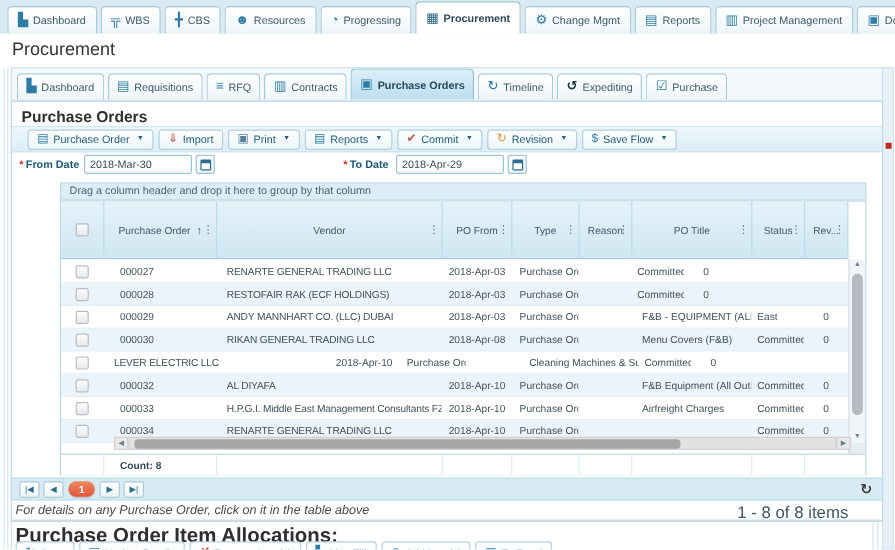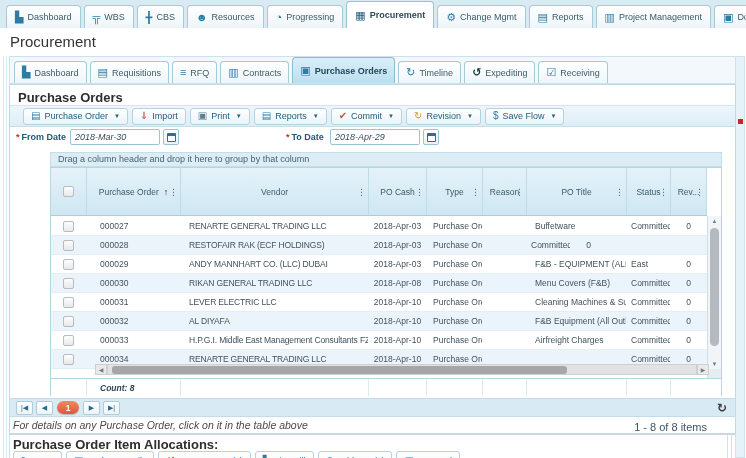--- a/index.html
+++ b/index.html
@@ -57,21 +57,21 @@
         font-size:9px;color:#1f5d7d;white-space:nowrap;}
   .bicon{font-size:10px;line-height:1;color:#2e7ba3;}
   .caret{font-size:6px;color:#28607a;margin-left:2px;}
 
   .redmark{position:absolute;left:738px;top:119px;width:5px;height:5px;background:#c22a1c;}
 
   
   .flabel{position:absolute;top:132px;font-size:9px;font-weight:bold;color:#1c5a78;white-space:nowrap;}
   .req{color:#cc2a1e;margin-right:2px;}
   .finput{position:absolute;top:129px;width:90px;height:16px;border:1px solid #9cc3d6;border-radius:2px;
-          font-family:"Liberation Sans","DejaVu Sans",sans-serif;font-size:9px;color:#3c4a52;padding:0 4px;background:#fff;font-style:italic;}
+          font-family:"Liberation Sans","DejaVu Sans",sans-serif;font-size:9px;color:#3c4a52;padding:0 4px;background:#fff;}
   .calbtn{position:absolute;top:129px;width:16px;height:16px;border:1px solid #9cc3d6;border-radius:2px;
           background:linear-gradient(#fdfefe,#e9f3f8);display:flex;align-items:center;justify-content:center;}
   .cal{width:9px;height:9px;border:1px solid #2e6e91;border-top:3px solid #2e6e91;border-radius:1px;background:#fff;}
 
   
   .groupbar{position:absolute;left:50px;top:152px;width:672px;height:15px;background:#dcedf5;
             border:1px solid #c3dde9;font-size:9px;color:#4b6270;line-height:13px;padding-left:7px;}
 
   
   .gridwrap{position:absolute;left:50px;top:167px;width:672px;height:229px;border:1px solid #b7d6e3;background:#fff;}
@@ -113,37 +113,37 @@
   .hsb .larr,.hsb .rarr{position:absolute;top:0;width:12px;height:11px;font-size:6px;color:#70808a;
         display:flex;align-items:center;justify-content:center;background:#e9e9e9;border:1px solid #cfcfcf;}
   .hsb .larr{left:0;} .hsb .rarr{right:0;}
   .htrack{position:absolute;left:12px;right:12px;top:0;height:11px;background:#e2e2e2;border:1px solid #d0d0d0;}
   .hthumb{position:absolute;left:4px;top:1px;width:455px;height:8px;background:#a6a6a6;border-radius:3px;}
 
   
   .countrow{position:absolute;left:0;top:210px;right:0;height:18px;border-top:1px solid #b7d6e3;
             display:flex;background:#fff;}
   .ccell{height:100%;border-right:1px solid #dcebf2;display:flex;align-items:center;}
-  .ccell.c1{padding-left:13px;font-size:8.5px;font-weight:bold;color:#2e4754;font-style:italic;}
+  .ccell.c1{padding-left:13px;font-size:8.5px;font-weight:bold;color:#2e4754;}
 
   
   .pager{position:absolute;left:9px;top:398px;width:727px;height:19px;background:#d8eaf3;
          border:1px solid #c2dcea;display:flex;align-items:center;padding:0 8px 0 6px;}
   .pbtn{width:17px;height:14px;margin-right:3px;background:linear-gradient(#ffffff,#ecf4f8);
         border:1px solid #afccd9;border-radius:2px;font-size:7px;color:#2b6b8c;
         display:flex;align-items:center;justify-content:center;}
   .pill{width:22px;height:13px;border-radius:7px;background:linear-gradient(#f08a5c,#e2543e);
         color:#fff;font-size:8.5px;font-weight:bold;display:flex;align-items:center;justify-content:center;
         margin:0 4px 0 1px;box-shadow:0 1px 1px rgba(0,0,0,.2);}
-  .range{margin-left:auto;font-size:11px;color:#3f5665;margin-top:38px;}
+  .range{margin-left:auto;font-size:14px;color:#3f5665;margin-top:38px;}
   .refresh{font-size:12px;font-weight:bold;color:#3c3c3c;margin-left:10px;line-height:1;}
 
   .note{position:absolute;left:13px;top:419px;font-size:10.5px;font-style:italic;color:#4a4a4a;}
   .divider{position:absolute;left:9px;top:434px;width:727px;height:1px;background:#ccd8de;}
-  .alloctitle{position:absolute;left:13px;top:437px;font-size:13px;font-weight:bold;color:#2e2e2e;}
+  .alloctitle{position:absolute;left:13px;top:437px;font-size:17px;font-weight:bold;color:#2e2e2e;}
 
   .btoolbar{position:absolute;left:13px;top:451px;display:flex;gap:4px;}
   .btoolbar .tbtn{height:20px;}
 </style>
 </head>
 <body>
 
 <div class="stage">
 
   <div class="lstrip">
@@ -225,21 +225,21 @@
     <div class="stab">
         <span class="sicon">↻</span>
         <span>Timeline</span>
       </div>
     <div class="stab">
         <span class="sicon ic-dark">↺</span>
         <span>Expediting</span>
       </div>
     <div class="stab">
         <span class="sicon">☑</span>
-        <span>Receiving</span>
+        <span>Purchase</span>
       </div>
   </div>
 
   <div class="panel"></div>
   <div class="sectitle">Purchase Orders</div>
 
   <div class="toolbar">
     <div class="tbtn">
         <span class="bicon">▤</span>
         <span>Purchase Order</span>
@@ -298,21 +298,21 @@
       <div class="hcell c1">
           <span>Purchase Order</span>
           <span class="sort">↑</span>
           <span class="hmenu">⋮</span>
         </div>
       <div class="hcell c2">
           <span>Vendor</span>
           <span class="hmenu">⋮</span>
         </div>
       <div class="hcell c3">
-          <span>PO Cash</span>
+          <span>PO From</span>
           <span class="hmenu">⋮</span>
         </div>
       <div class="hcell c4">
           <span>Type</span>
           <span class="hmenu">⋮</span>
         </div>
       <div class="hcell c5">
           <span>Reason</span>
           <span class="hmenu">⋮</span>
         </div>
@@ -333,21 +333,20 @@
     <div class="gbody">
       <div class="row">
         <div class="cell c0">
             <span class="cb"></span>
           </div>
         <div class="cell c1">000027</div>
         <div class="cell c2">RENARTE GENERAL TRADING LLC</div>
         <div class="cell c3">2018-Apr-03</div>
         <div class="cell c4">Purchase Order</div>
         <div class="cell c5"></div>
-        <div class="cell c6">Buffetware</div>
         <div class="cell c7">Committed</div>
         <div class="cell c8">0</div>
       </div>
       <div class="row alt">
         <div class="cell c0">
             <span class="cb"></span>
           </div>
         <div class="cell c1">000028</div>
         <div class="cell c2">RESTOFAIR RAK (ECF HOLDINGS)</div>
         <div class="cell c3">2018-Apr-03</div>
@@ -379,21 +378,20 @@
         <div class="cell c4">Purchase Order</div>
         <div class="cell c5"></div>
         <div class="cell c6">Menu Covers (F&amp;B)</div>
         <div class="cell c7">Committed</div>
         <div class="cell c8">0</div>
       </div>
       <div class="row">
         <div class="cell c0">
             <span class="cb"></span>
           </div>
-        <div class="cell c1">000031</div>
         <div class="cell c2">LEVER ELECTRIC LLC</div>
         <div class="cell c3">2018-Apr-10</div>
         <div class="cell c4">Purchase Order</div>
         <div class="cell c5"></div>
         <div class="cell c6">Cleaning Machines &amp; Supplies</div>
         <div class="cell c7">Committed</div>
         <div class="cell c8">0</div>
       </div>
       <div class="row alt">
         <div class="cell c0">

